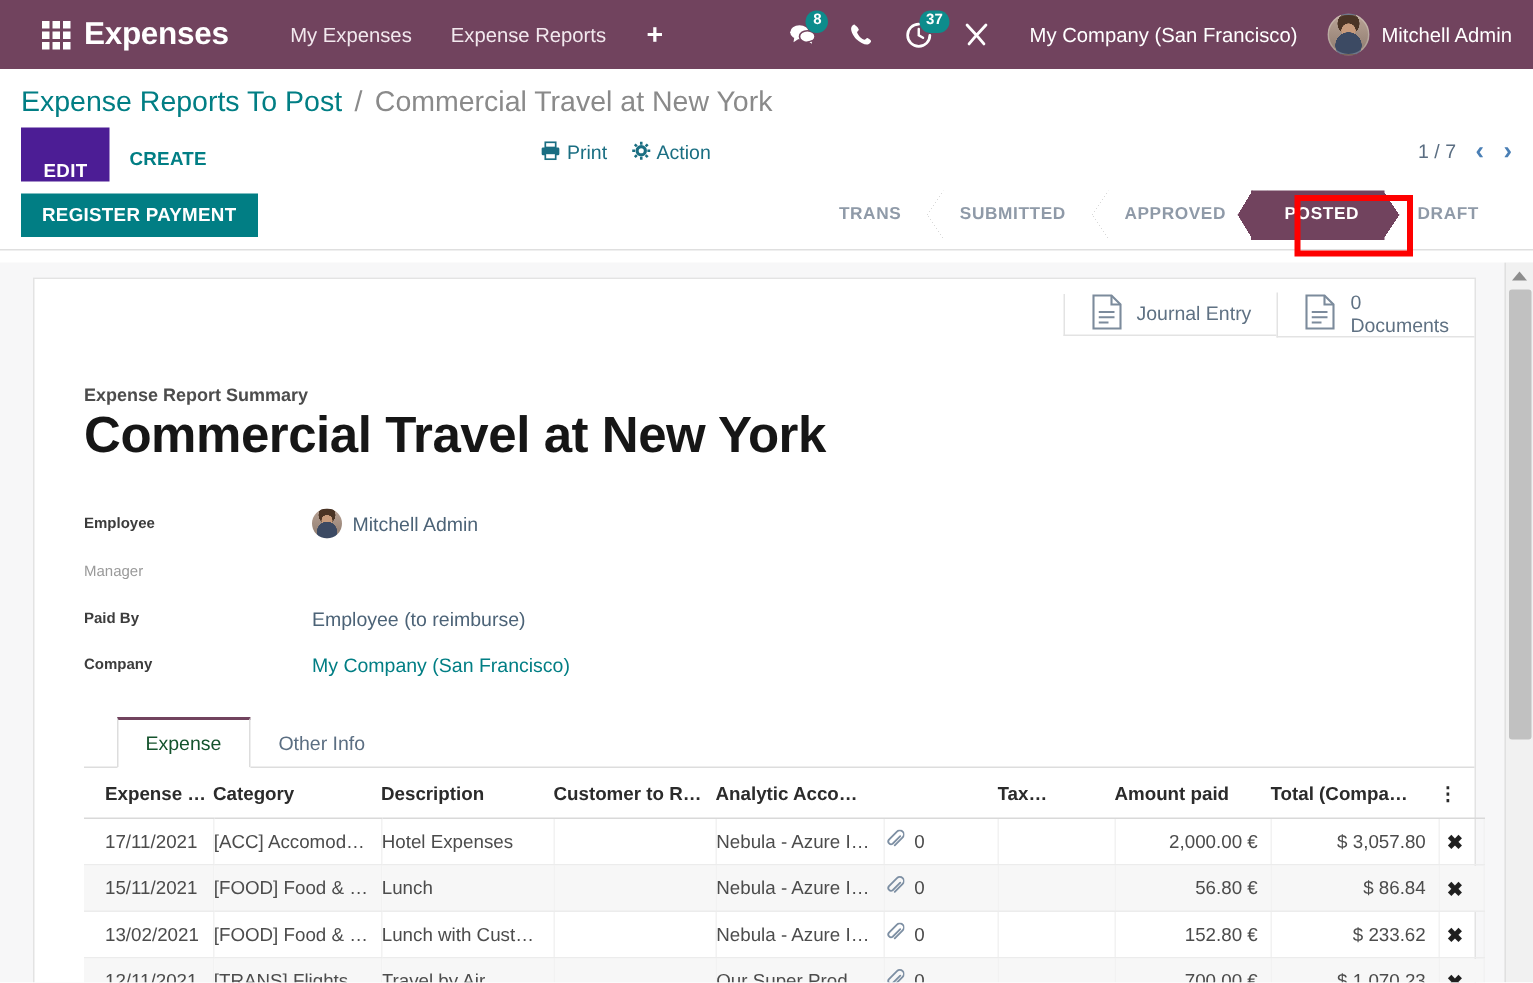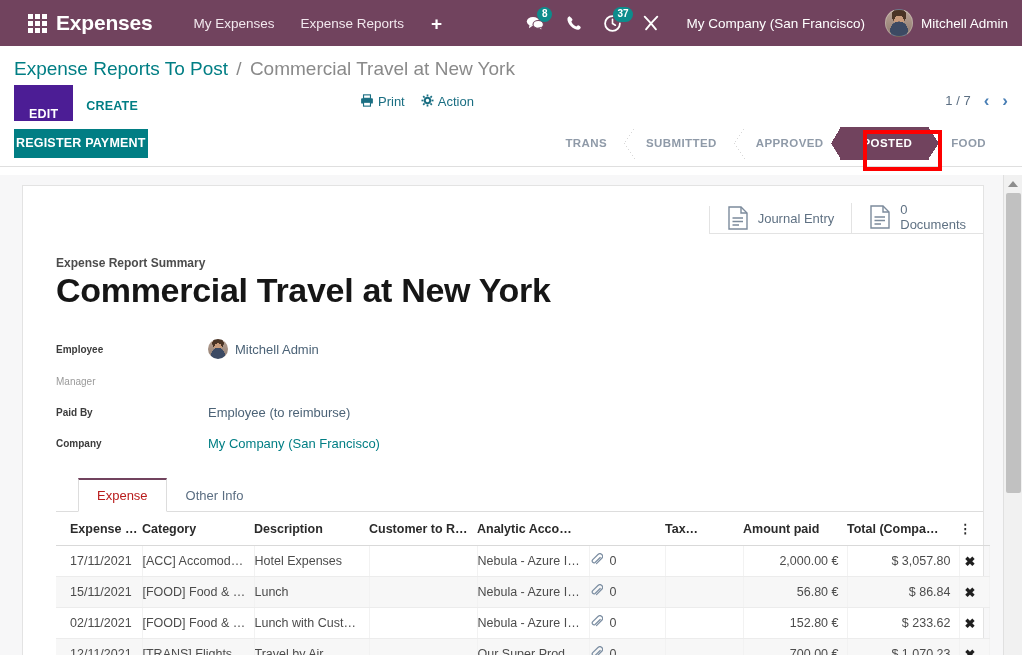--- a/index.html
+++ b/index.html
@@ -198,21 +198,21 @@
     padding: 8px 0 8px 14px;
     position: relative;
     border-bottom: 1px solid #dfdfdf;
     min-height: 45px;
   }
   .btn-register {
     background: #017e84;
     color: #ffffff;
     font-size: 12.5px;
     font-weight: bold;
-    padding: 7px 2px 8px;
+    padding: 7px 14px 8px;
     border: none;
     cursor: pointer;
     letter-spacing: 0.2px;
     align-self: center;
   }
   .statusbar {
     position: absolute;
     right: 19px;
     top: 6px;
     display: flex;
@@ -295,21 +295,21 @@
     background: #ffffff;
     border: 1px solid #e3e3e3;
     width: 962px;
     min-height: 600px;
     position: relative;
   }
   .smart-buttons {
     position: absolute;
     right: 0; top: 0;
     display: flex;
-    align-items: flex-end;
+    align-items: center;
     height: 48px;
   }
   .smart-btn {
     display: flex;
     align-items: center;
     gap: 9px;
     padding: 0 17px;
     border-left: 1px solid #e3e3e3;
     border-bottom: 1px solid #e3e3e3;
     color: #5f7183;
@@ -356,21 +356,21 @@
   
   .notebook { margin-top: 26px; }
   .tabs {
     display: flex;
     border-bottom: 1px solid #dddddd;
     padding-left: 22px;
   }
   .tab {
     padding: 9px 18px 8px;
     font-size: 13px;
-    color: #b91c1c;
+    color: #14532d;
     cursor: pointer;
     border: 1px solid transparent;
     margin-bottom: -1px;
     background: transparent;
   }
   .tab.active {
     border: 1px solid #dddddd;
     border-bottom-color: #ffffff;
     border-top: 2px solid #71435e;
     background: #ffffff;
@@ -573,21 +573,21 @@
   </div>
 
   <div class="statusbar-row">
     <button class="btn-register">REGISTER PAYMENT</button>
 
     <div class="statusbar">
       <div class="stage">TRANS</div>
       <div class="stage">SUBMITTED</div>
       <div class="stage">APPROVED</div>
       <div class="stage active">POSTED</div>
-      <div class="stage">FOOD</div>
+      <div class="stage">DRAFT</div>
     </div>
   </div>
 </div>
 
 <div class="highlight-box"></div>
 
 <div class="content-area">
   <div class="content-scroll">
     <div class="sheet">
 
@@ -702,21 +702,21 @@
                     </span>
                     <span>0</span>
                   </span>
                 </td>
                 <td class="c-tax"></td>
                 <td class="c-amount">56.80 €</td>
                 <td class="c-total">$ 86.84</td>
                 <td class="c-del"><span class="del-x">✖</span></td>
               </tr>
               <tr>
-                <td class="c-date">02/11/2021</td>
+                <td class="c-date">13/02/2021</td>
                 <td class="c-cat">[FOOD] Food &amp; …</td>
                 <td class="c-desc">Lunch with Cust…</td>
                 <td class="c-cust"></td>
                 <td class="c-anal">Nebula - Azure I…</td>
                 <td class="c-attach">
                   <span class="attach-cell">
                     <span>
                       <svg width="13" height="13" viewBox="0 0 16 16" aria-hidden="true">
                         <path d="M12.5 5.5 L6.3 11.7 a2.3 2.3 0 0 1-3.2-3.2 L9.8 1.8 a3.3 3.3 0 0 1 4.7 4.7 L8 13" fill="none" stroke="#7d8fa3" stroke-width="1.5" stroke-linecap="round"></path>
                       </svg>

